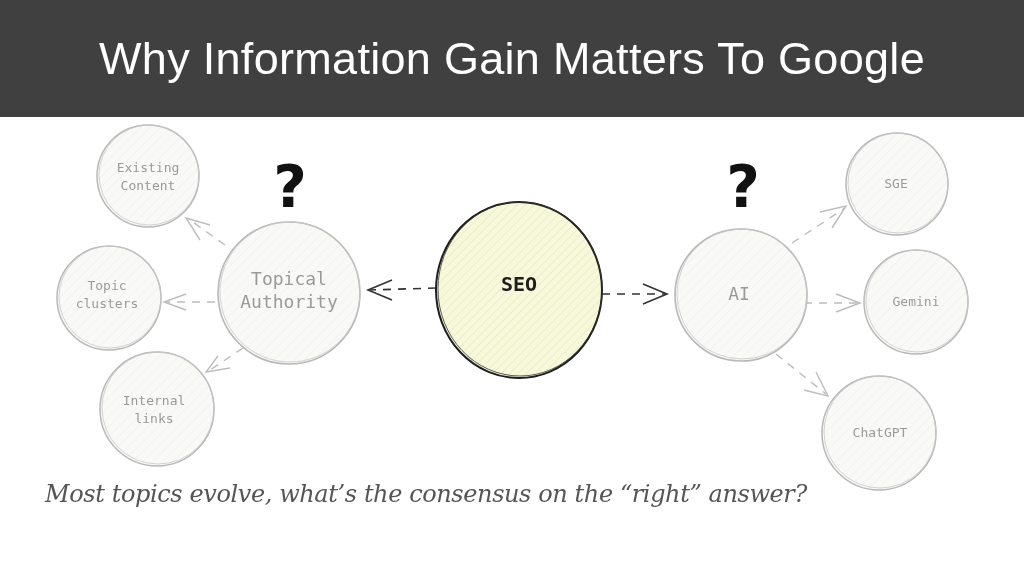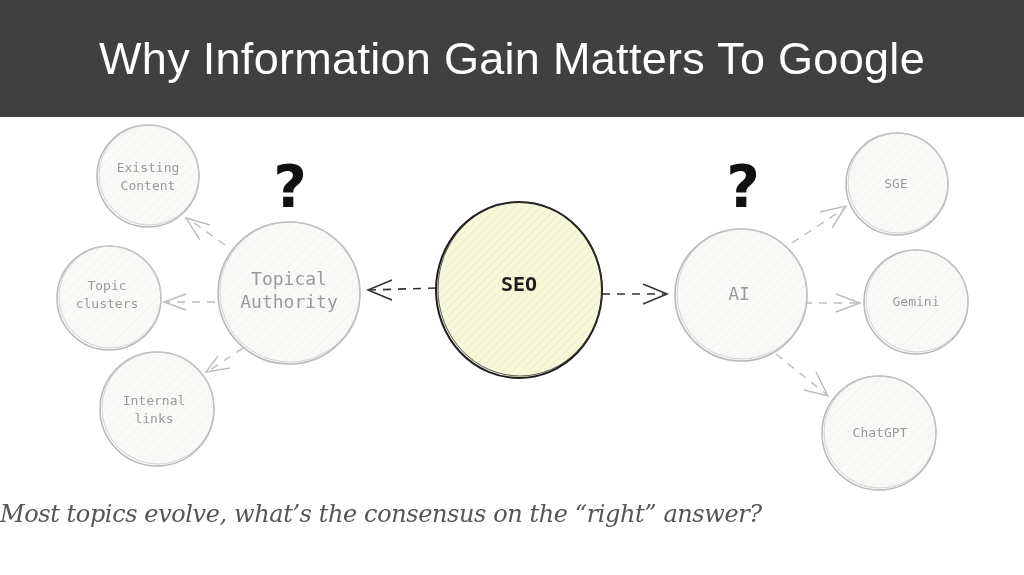--- a/index.html
+++ b/index.html
@@ -14,21 +14,21 @@
       background: #404040;
       display: flex; align-items: center; justify-content: center;
     }
     .header h1 {
       margin: 0; color: #ffffff;
       font-family: "Liberation Sans", sans-serif;
       font-weight: 400; font-size: 45px; letter-spacing: 0.3px;
     }
     .diagram { position: absolute; left: 0; top: 97px; width: 1024px; height: 400px; }
     .caption {
-      position: absolute; left: 0; top: 500px; width: 852px; 
+      position: absolute; left: 0; top: 480px; width: 852px; text-align: center;
       font-family: "DejaVu Serif", serif; font-style: italic;
       font-size: 24px; color: #555555; letter-spacing: -0.4px;
     }
     .node-label {
       font-family: "DejaVu Sans Mono", monospace;
     }
   </style>
 </head>
 <body>
 

